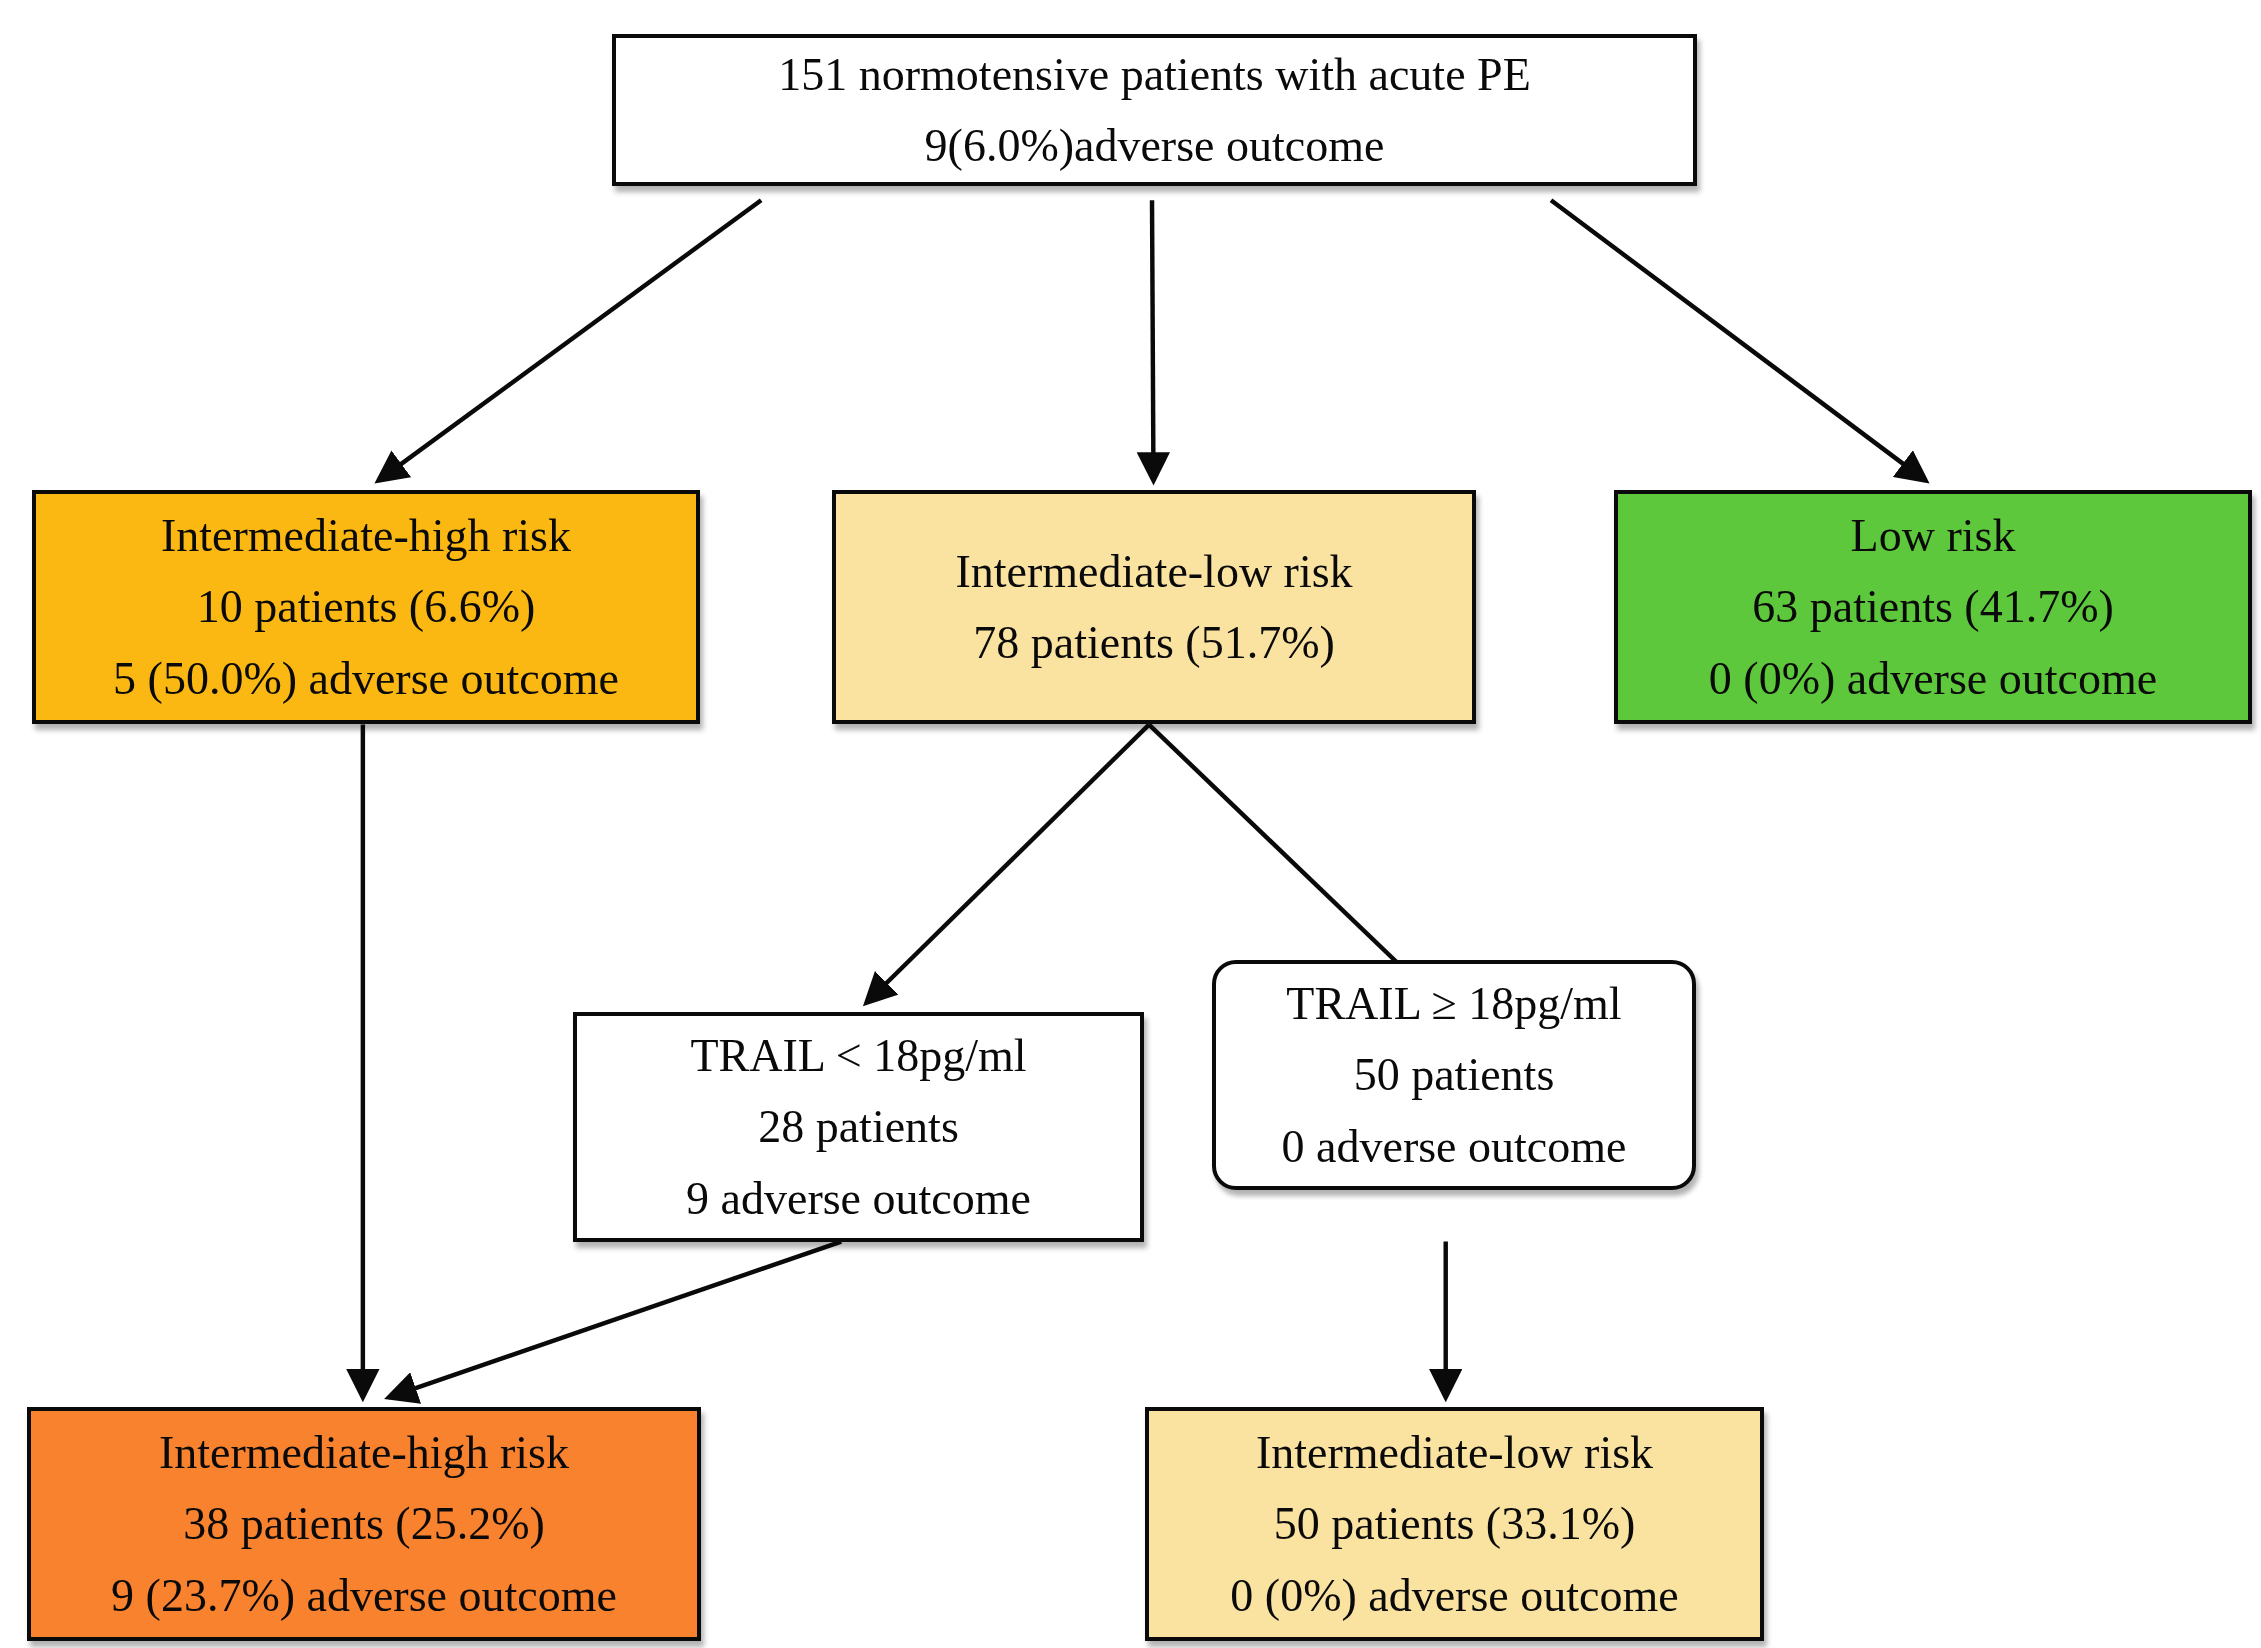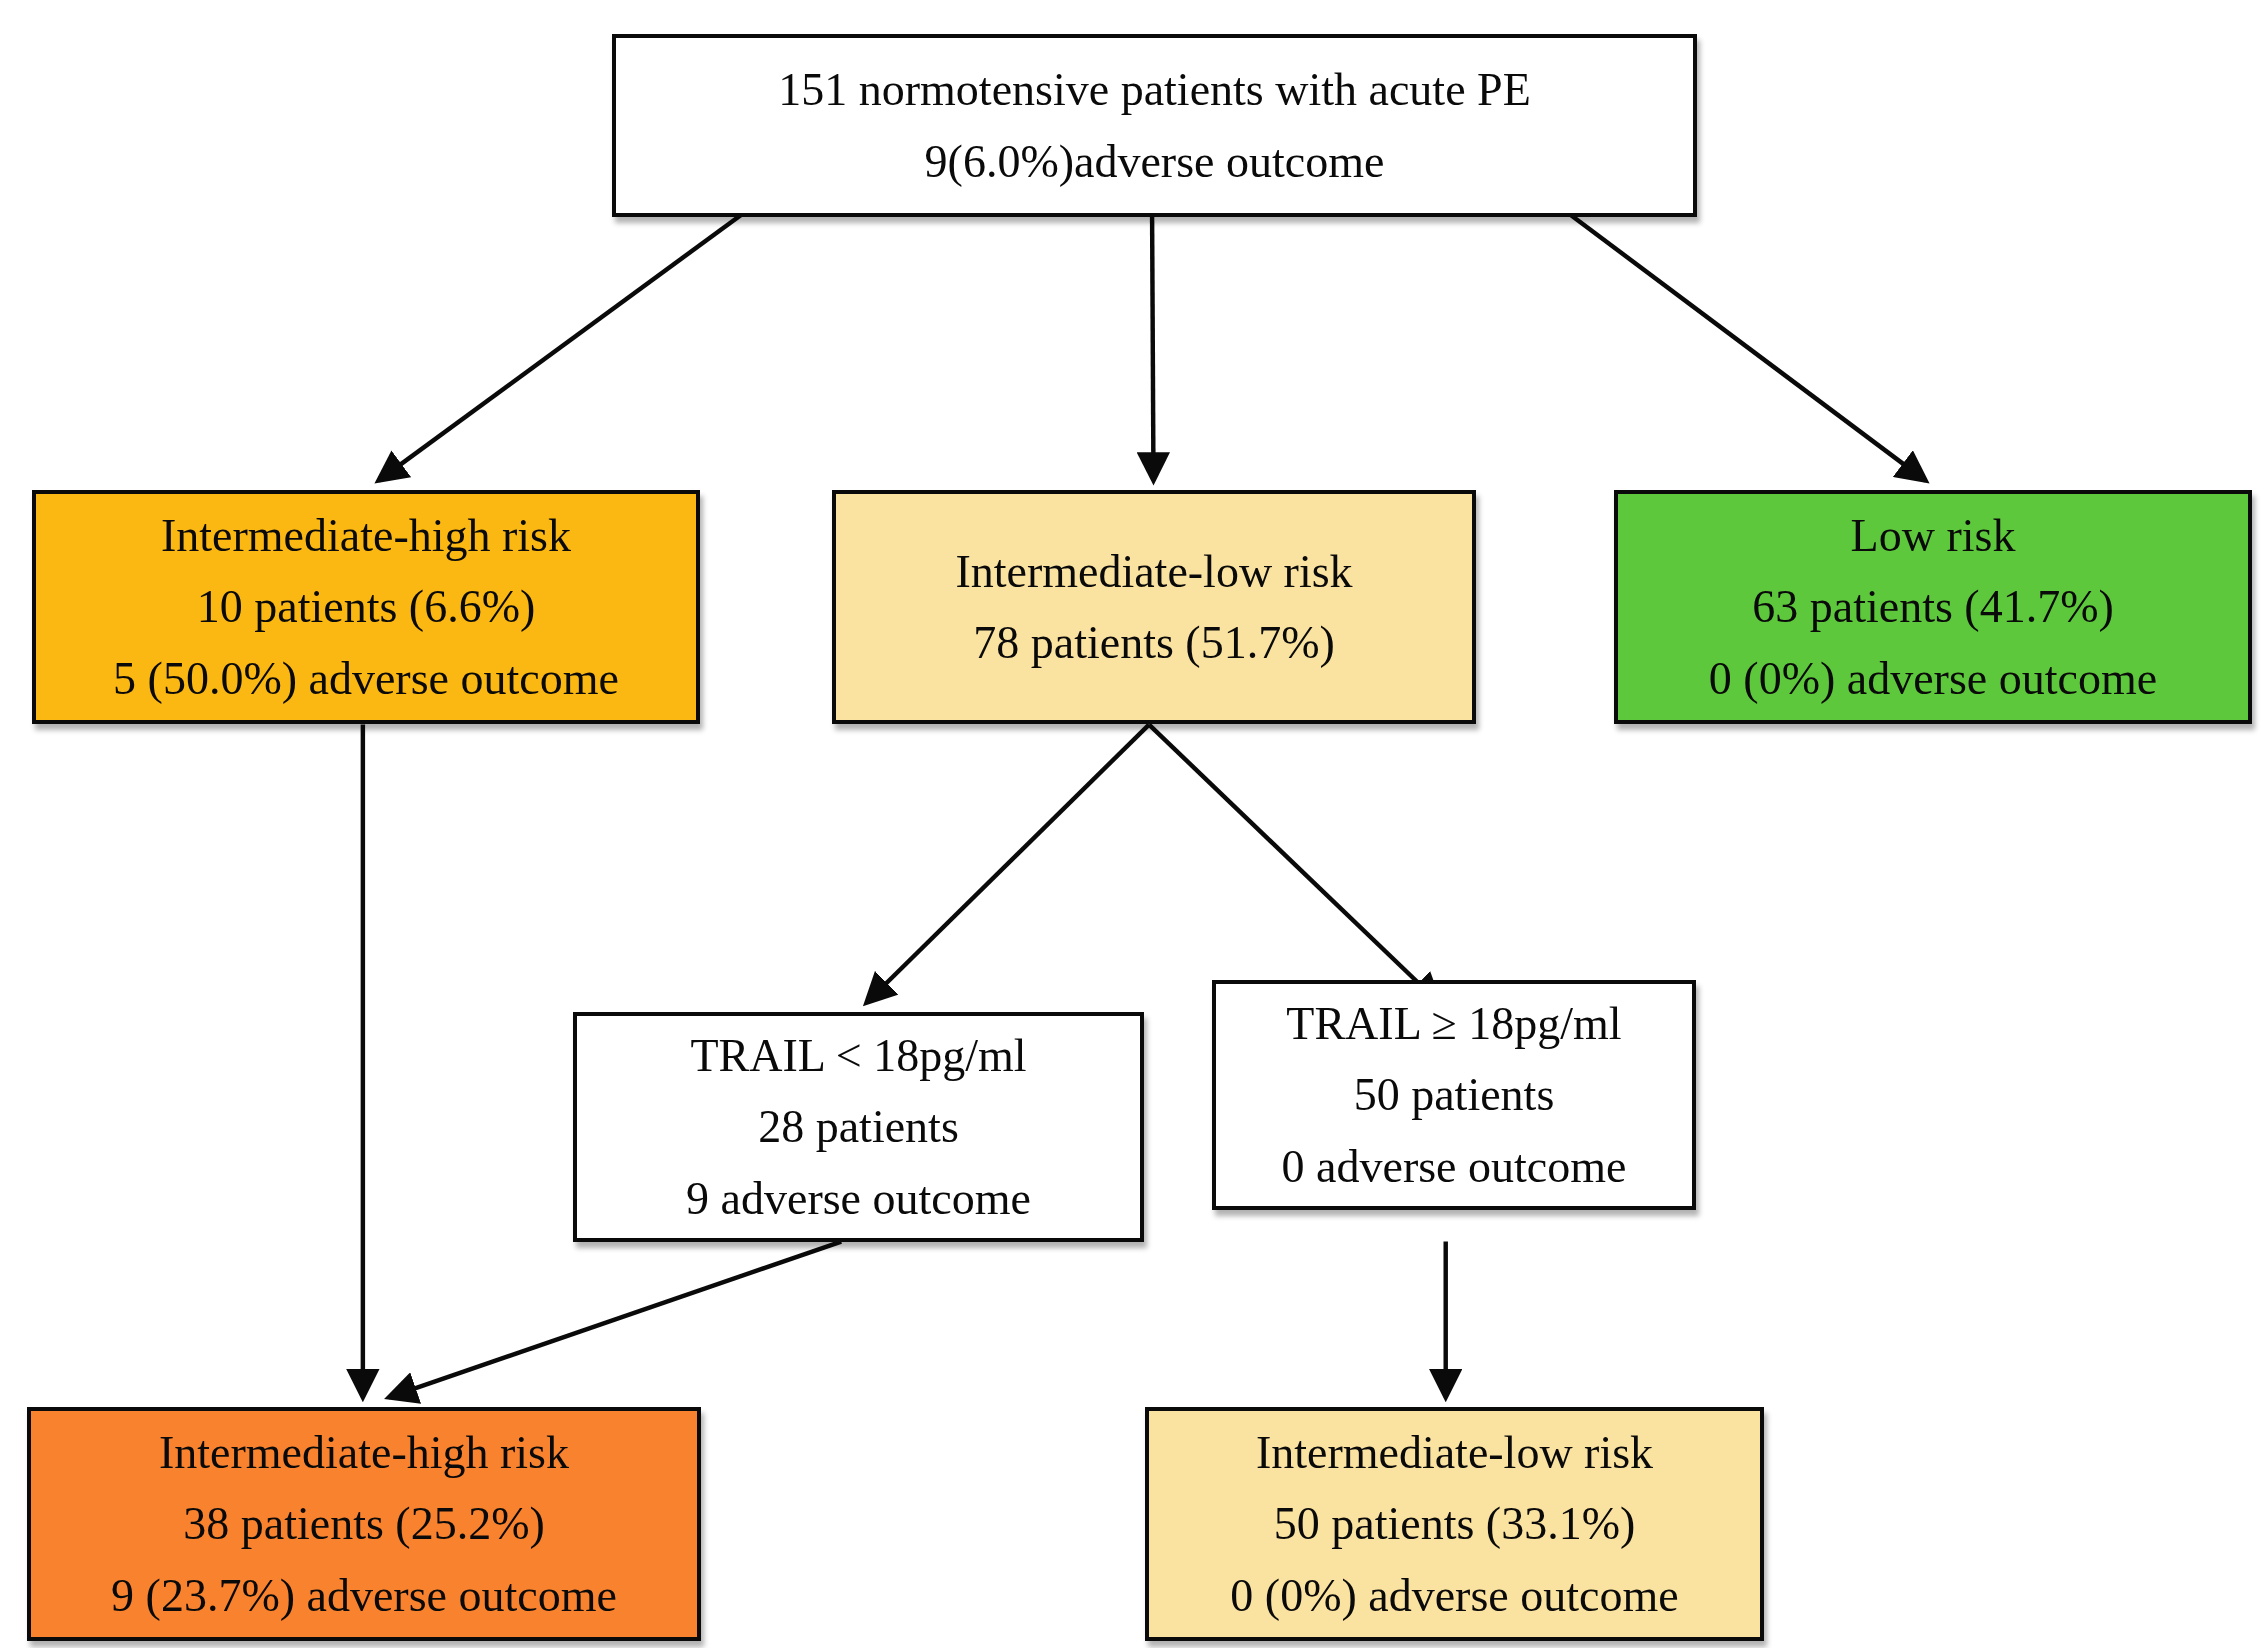--- a/index.html
+++ b/index.html
@@ -37,26 +37,26 @@
     justify-content: center;
     align-items: center;
     text-align: center;
     font-size: 46px;
     line-height: 1.55;
     z-index: 2;
     box-shadow: 3px 6px 5.2px rgba(0,0,0,0.30);
     padding: 3px 7.4px;
   }
   
-  .n-root  { left: 612px;  top: 34px;   width: 1085px; height: 183px; }
+  .n-root  { left: 612px;  top: 34px;   width: 1085px; height: 152px; }
   .n-ih1   { left: 32px;   top: 490px;  width: 668px;  height: 234px; }
   .n-il1   { left: 832px; top: 490px;  width: 644px;  height: 234px; }
   .n-low   { left: 1614px; top: 490px;  width: 638px;  height: 234px; }
   .n-t1    { left: 573px;  top: 1012px; width: 571px;  height: 230px; }
-  .n-t2    { left: 1212px; top: 980px; width: 484px;  height: 230px; }
+  .n-t2    { left: 1212px; top: 960px; width: 484px;  height: 230px; border-radius: 24px; }
   .n-ih2   { left: 27px;   top: 1407px; width: 674px;  height: 234px; }
   .n-il2   { left: 1145px; top: 1407px; width: 619px;  height: 234px; }
 </style>
 </head>
 <body>
 
 <div class="canvas">
 
   <svg class="arrows" viewBox="0 0 3048 2222">
     <defs>

